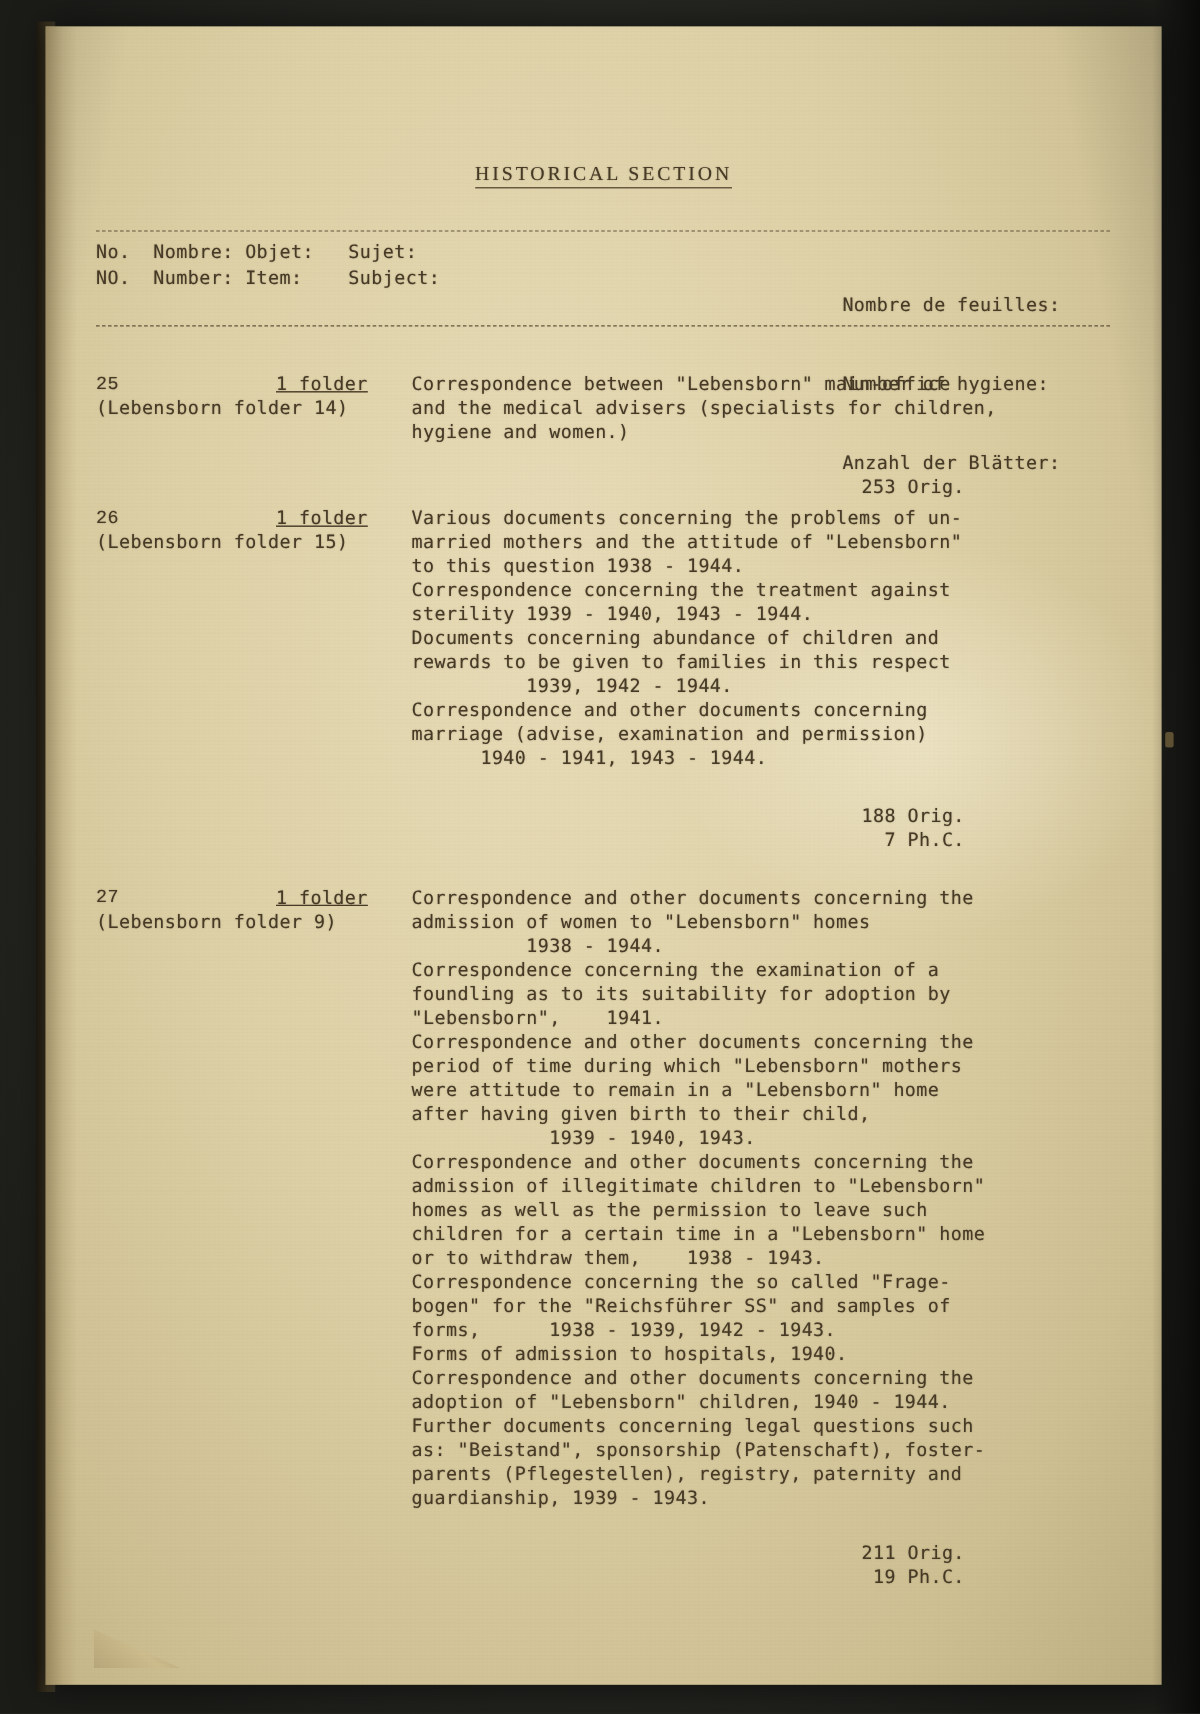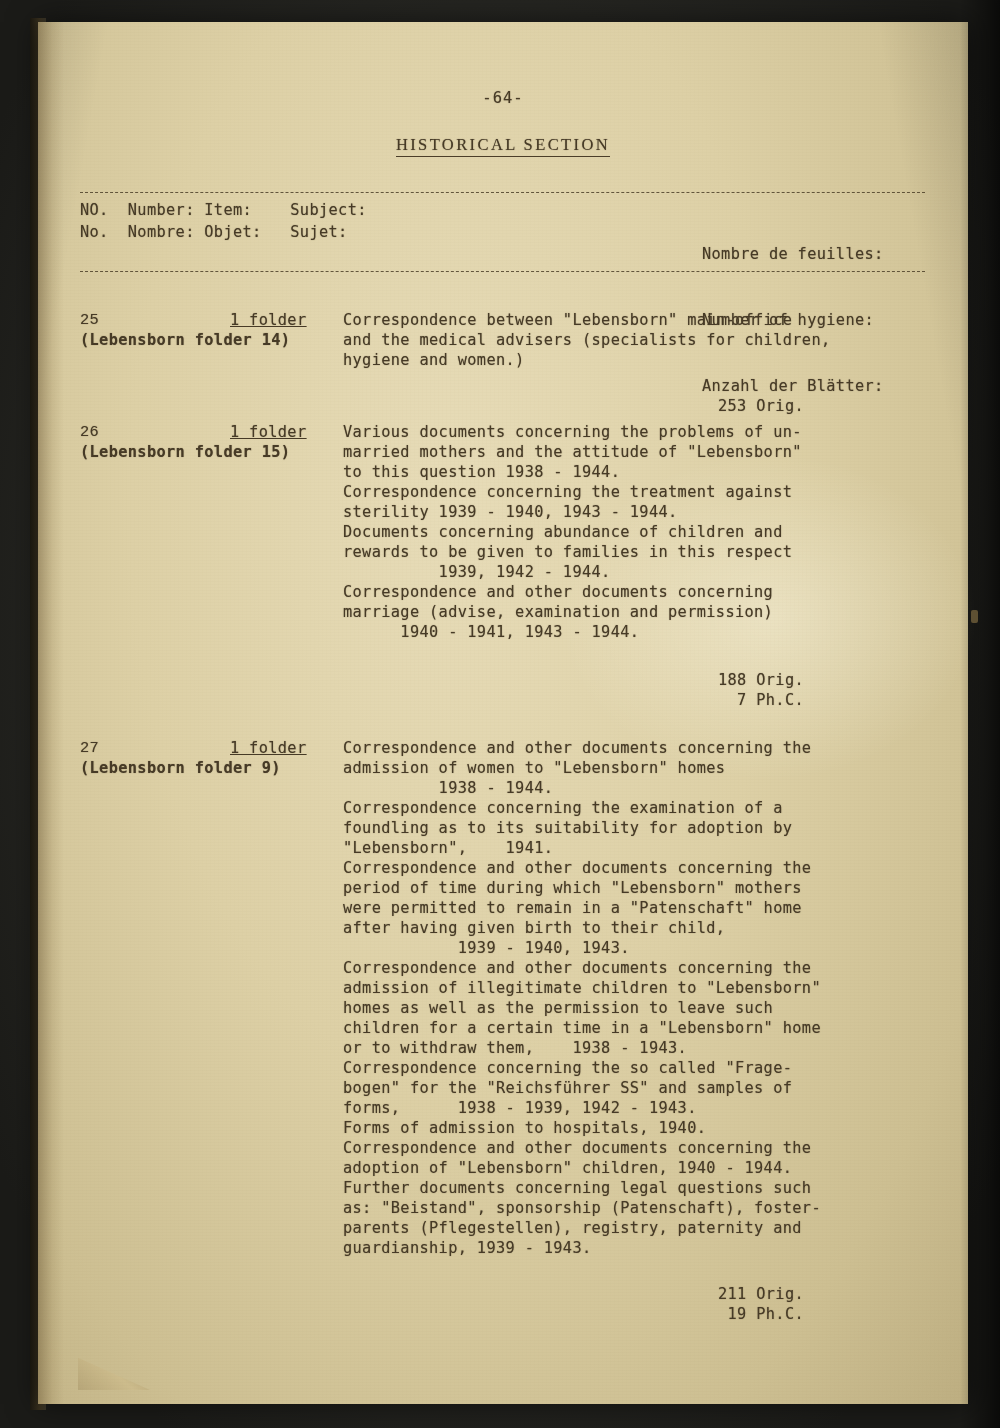--- a/index.html
+++ b/index.html
@@ -187,46 +187,45 @@
     position: absolute;
     left: 622px;
     top: 0;
     white-space: pre;
     line-height: 22px;
     font-size: 15.3px;
   }
 
   .entry { position: absolute; width: 900px; }
   .ent-num { position: absolute; left: 42px; white-space: pre; font-family: Liberation Mono, monospace; }
-  .ent-folderref { position: absolute; left: 42px; white-space: pre; font-weight: bold; }
+  .ent-folderref { position: absolute; left: 42px; white-space: pre; }
   .ent-qty { position: absolute; left: 192px; white-space: pre; text-decoration: underline; }
   .ent-body { position: absolute; left: 305px; white-space: pre; }
   .ent-count { position: absolute; left: 680px; white-space: pre; text-align: left; }
 </style>
 </head>
 <body>
 
 <div id="page">
   <div id="backdrop"></div>
   <div id="binding-edge2"></div>
 
   <div id="sheet">
     <div id="glare"></div>
 
     <div id="typed">
 
-      <div id="page-number" class="row">-64-</div>
 
       <div id="doc-title"><span>HISTORICAL SECTION</span></div>
 
       <div class="rule" id="rule-top"></div>
 
       <div id="header-table">
+        <span class="hdr-line">No.  Nombre: Objet:   Sujet:</span>
         <span class="hdr-line">NO.  Number: Item:    Subject:</span>
-        <span class="hdr-line">No.  Nombre: Objet:   Sujet:</span>
         <div class="hdr-right">
           <span class="hdr-line">Nombre de feuilles:</span>
           <span class="hdr-line">Number of hygiene:</span>
           <span class="hdr-line">Anzahl der Blätter:</span>
         </div>
       </div>
 
       <div class="rule" id="rule-bottom"></div>
 
       <div class="entry" style="top:288px">
@@ -263,21 +262,21 @@
         <span class="ent-qty" style="top:0">1 folder</span>
         <span class="ent-folderref" style="top:20px">(Lebensborn folder 9)</span>
         <span class="ent-body" style="top:0">Correspondence and other documents concerning the</span>
         <span class="ent-body" style="top:20px">admission of women to "Lebensborn" homes</span>
         <span class="ent-body" style="top:40px">          1938 - 1944.</span>
         <span class="ent-body" style="top:60px">Correspondence concerning the examination of a</span>
         <span class="ent-body" style="top:80px">foundling as to its suitability for adoption by</span>
         <span class="ent-body" style="top:100px">"Lebensborn",    1941.</span>
         <span class="ent-body" style="top:120px">Correspondence and other documents concerning the</span>
         <span class="ent-body" style="top:140px">period of time during which "Lebensborn" mothers</span>
-        <span class="ent-body" style="top:160px">were permitted to remain in a "Patenschaft" home</span>
+        <span class="ent-body" style="top:160px">were attitude to remain in a "Lebensborn" home</span>
         <span class="ent-body" style="top:180px">after having given birth to their child,</span>
         <span class="ent-body" style="top:200px">            1939 - 1940, 1943.</span>
         <span class="ent-body" style="top:220px">Correspondence and other documents concerning the</span>
         <span class="ent-body" style="top:240px">admission of illegitimate children to "Lebensborn"</span>
         <span class="ent-body" style="top:260px">homes as well as the permission to leave such</span>
         <span class="ent-body" style="top:280px">children for a certain time in a "Lebensborn" home</span>
         <span class="ent-body" style="top:300px">or to withdraw them,    1938 - 1943.</span>
         <span class="ent-body" style="top:320px">Correspondence concerning the so called "Frage-</span>
         <span class="ent-body" style="top:340px">bogen" for the "Reichsführer SS" and samples of</span>
         <span class="ent-body" style="top:360px">forms,      1938 - 1939, 1942 - 1943.</span>

